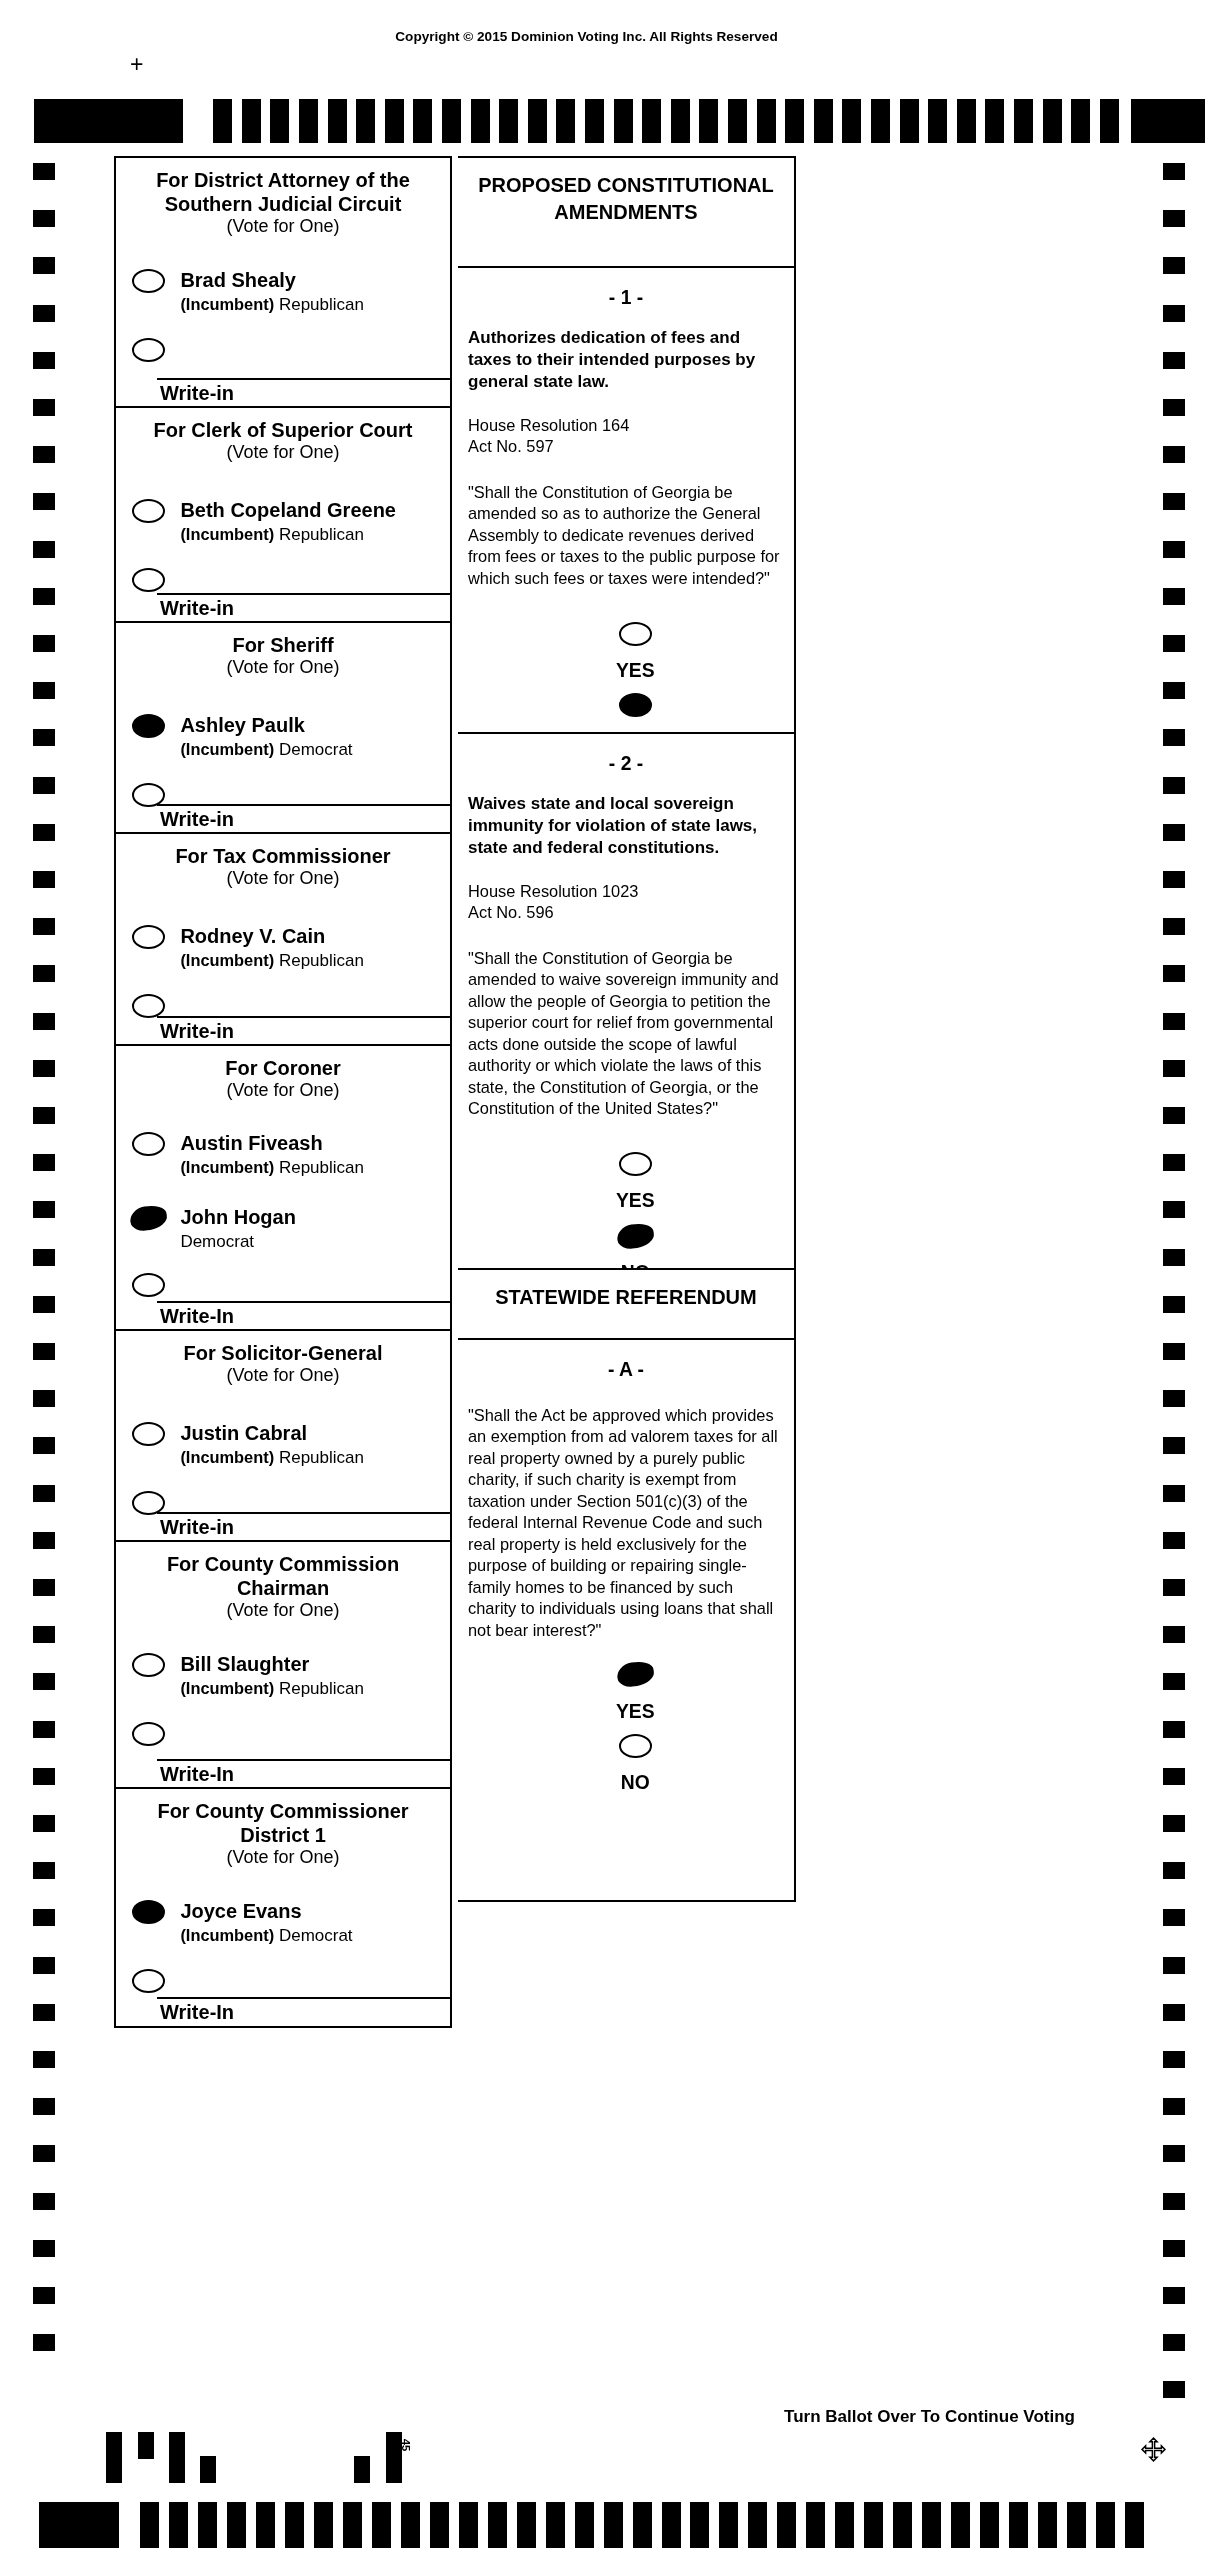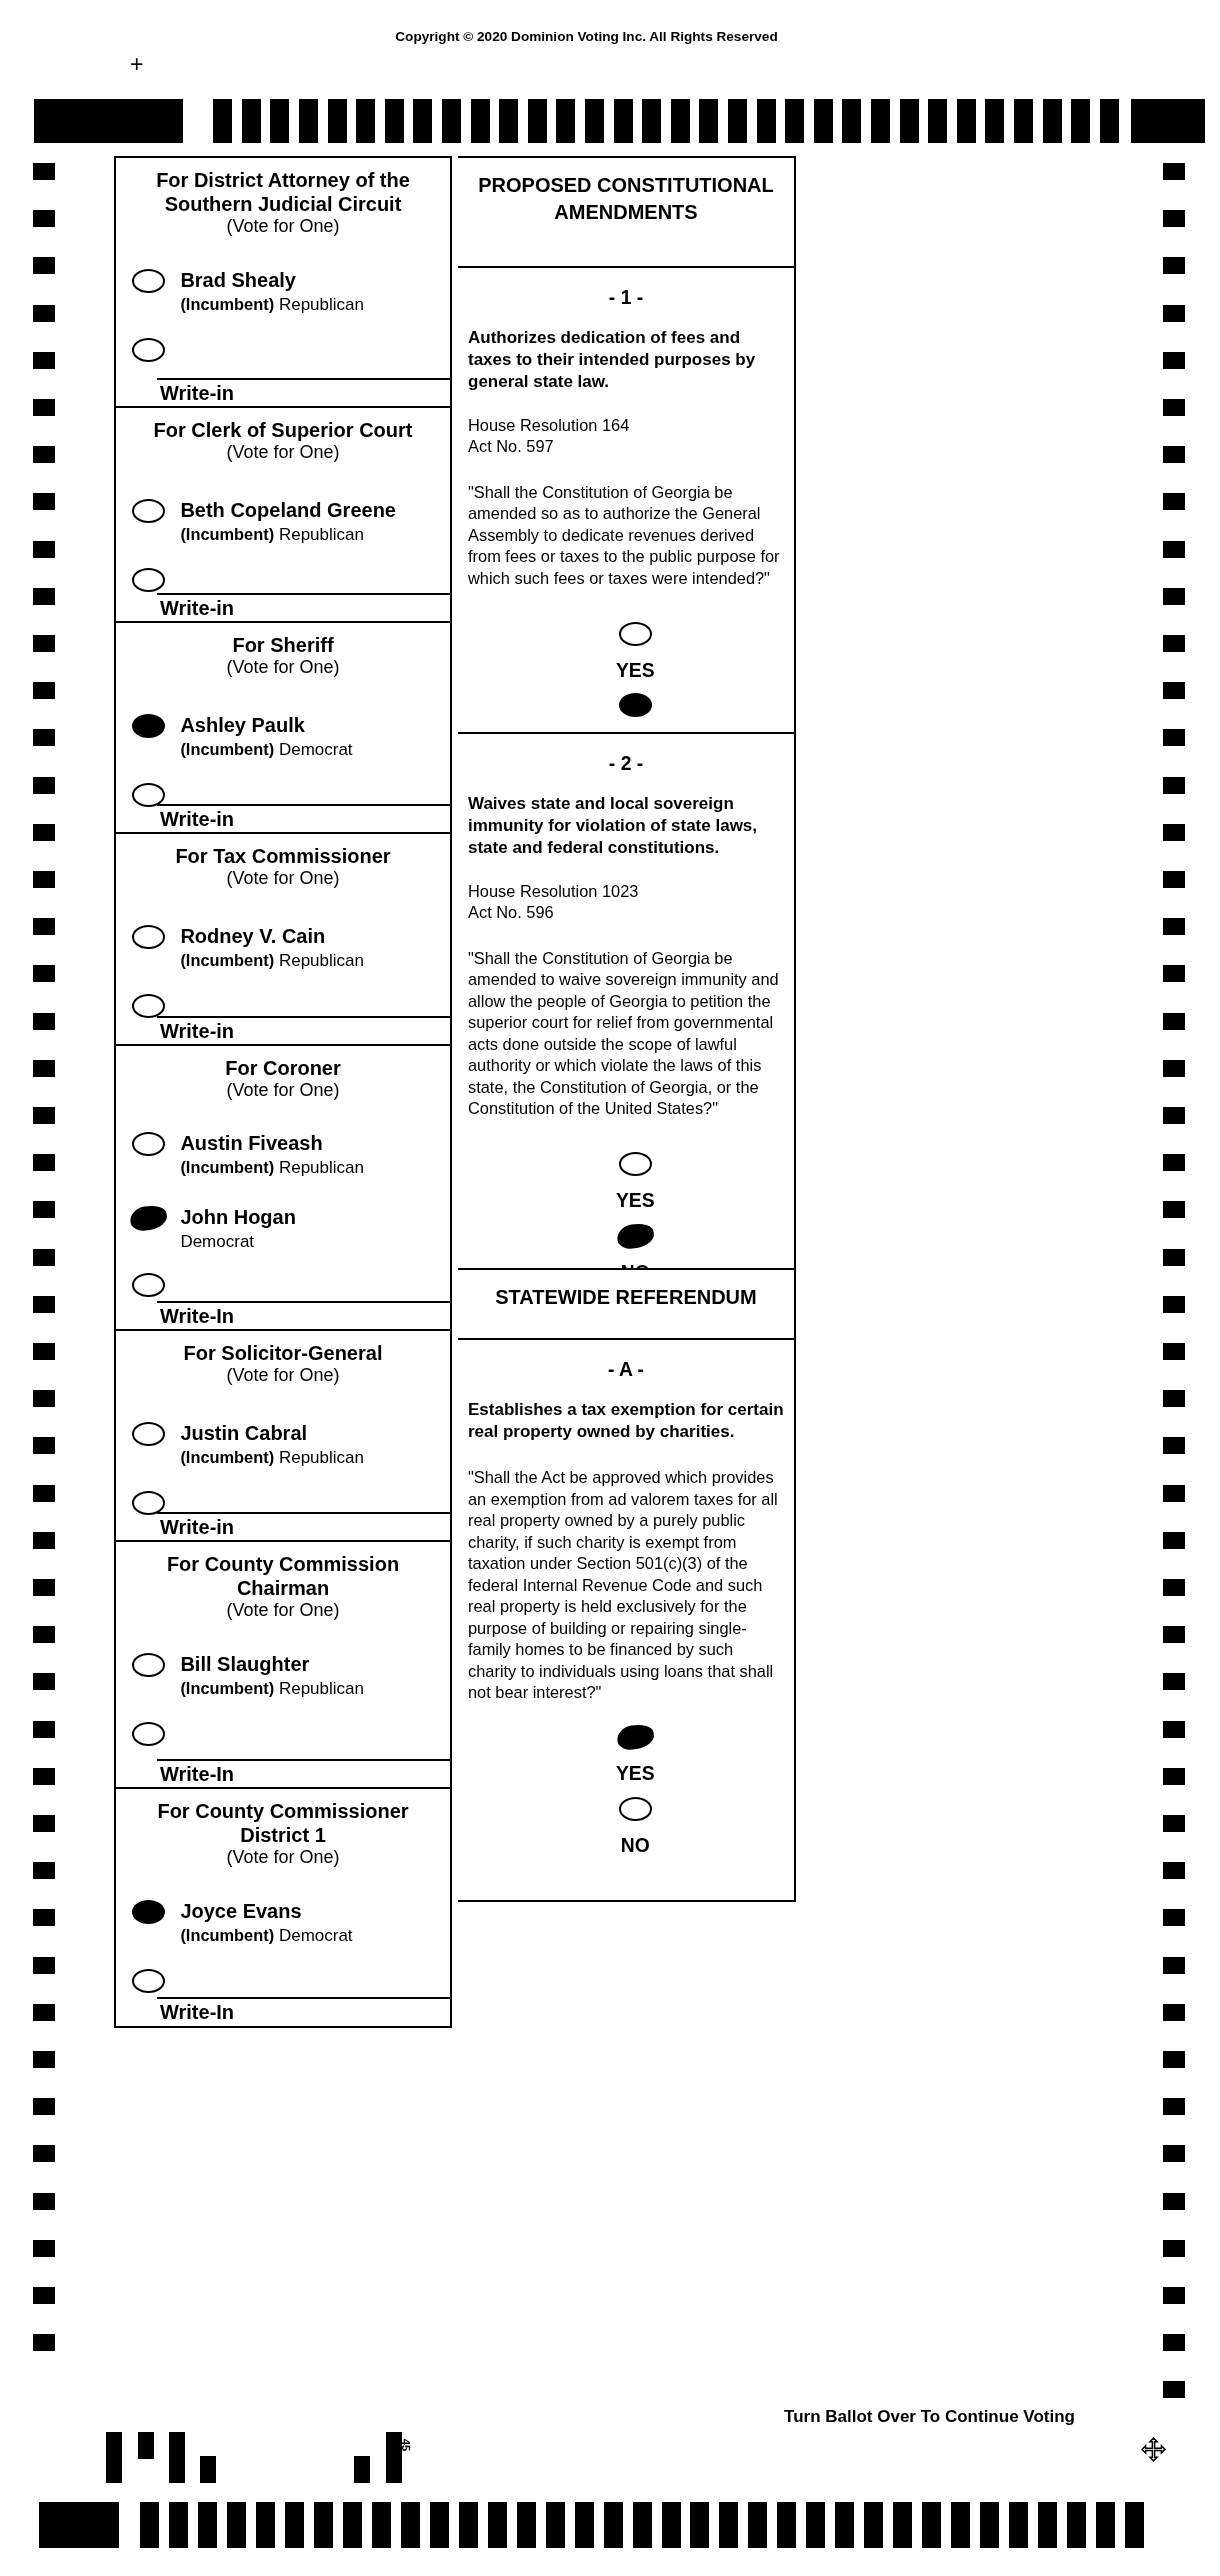--- a/index.html
+++ b/index.html
@@ -74,21 +74,21 @@
   .sheet-code {
     position:absolute; left:400px; top:2439px; font-size:11.4px; font-weight:bold;
     transform:rotate(90deg); transform-origin:center;
   }
 </style>
 </head>
 <body>
 
 <div class="page">
 
-  <div class="copyright">Copyright © 2020 Dominion Voting Inc. All Rights Reserved</div>
+  <div class="copyright">Copyright © 2015 Dominion Voting Inc. All Rights Reserved</div>
   <div class="plus-mark">+</div>
   <div id="decor">
       <div class="mark" style="left: 34px; top: 99px; width: 149px; height: 44px;"></div>
       <div class="mark" style="left: 213px; top: 99px; width: 19.3px; height: 44px;"></div>
       <div class="mark" style="left: 242px; top: 99px; width: 19.3px; height: 44px;"></div>
       <div class="mark" style="left: 270px; top: 99px; width: 19.3px; height: 44px;"></div>
       <div class="mark" style="left: 299px; top: 99px; width: 19.3px; height: 44px;"></div>
       <div class="mark" style="left: 328px; top: 99px; width: 19.3px; height: 44px;"></div>
       <div class="mark" style="left: 356px; top: 99px; width: 19.3px; height: 44px;"></div>
       <div class="mark" style="left: 385px; top: 99px; width: 19.3px; height: 44px;"></div>
@@ -461,21 +461,20 @@
           <span class="oval irr filled"></span>
           <span class="choice-label">NO</span>
         </div>
       </div>
     </section>
 
     <div class="col-header" style="height:70px">STATEWIDE REFERENDUM</div>
 
     <section class="measure" style="height:561px">
       <div class="m-number">- A -</div>
-      <div class="m-summary">Establishes a tax exemption for certain real property owned by charities.</div>
       <div class="m-question">"Shall the Act be approved which provides an exemption from ad valorem taxes for all real property owned by a purely public charity, if such charity is exempt from taxation under Section 501(c)(3) of the federal Internal Revenue Code and such real property is held exclusively for the purpose of building or repairing single-family homes to be financed by such charity to individuals using loans that shall not bear interest?"</div>
       <div class="m-choices" style="margin-top:20px">
         <div class="choice-row">
           <span class="oval irr filled"></span>
           <span class="choice-label">YES</span>
         </div>
         <div class="choice-row">
           <span class="oval"></span>
           <span class="choice-label">NO</span>
         </div>

